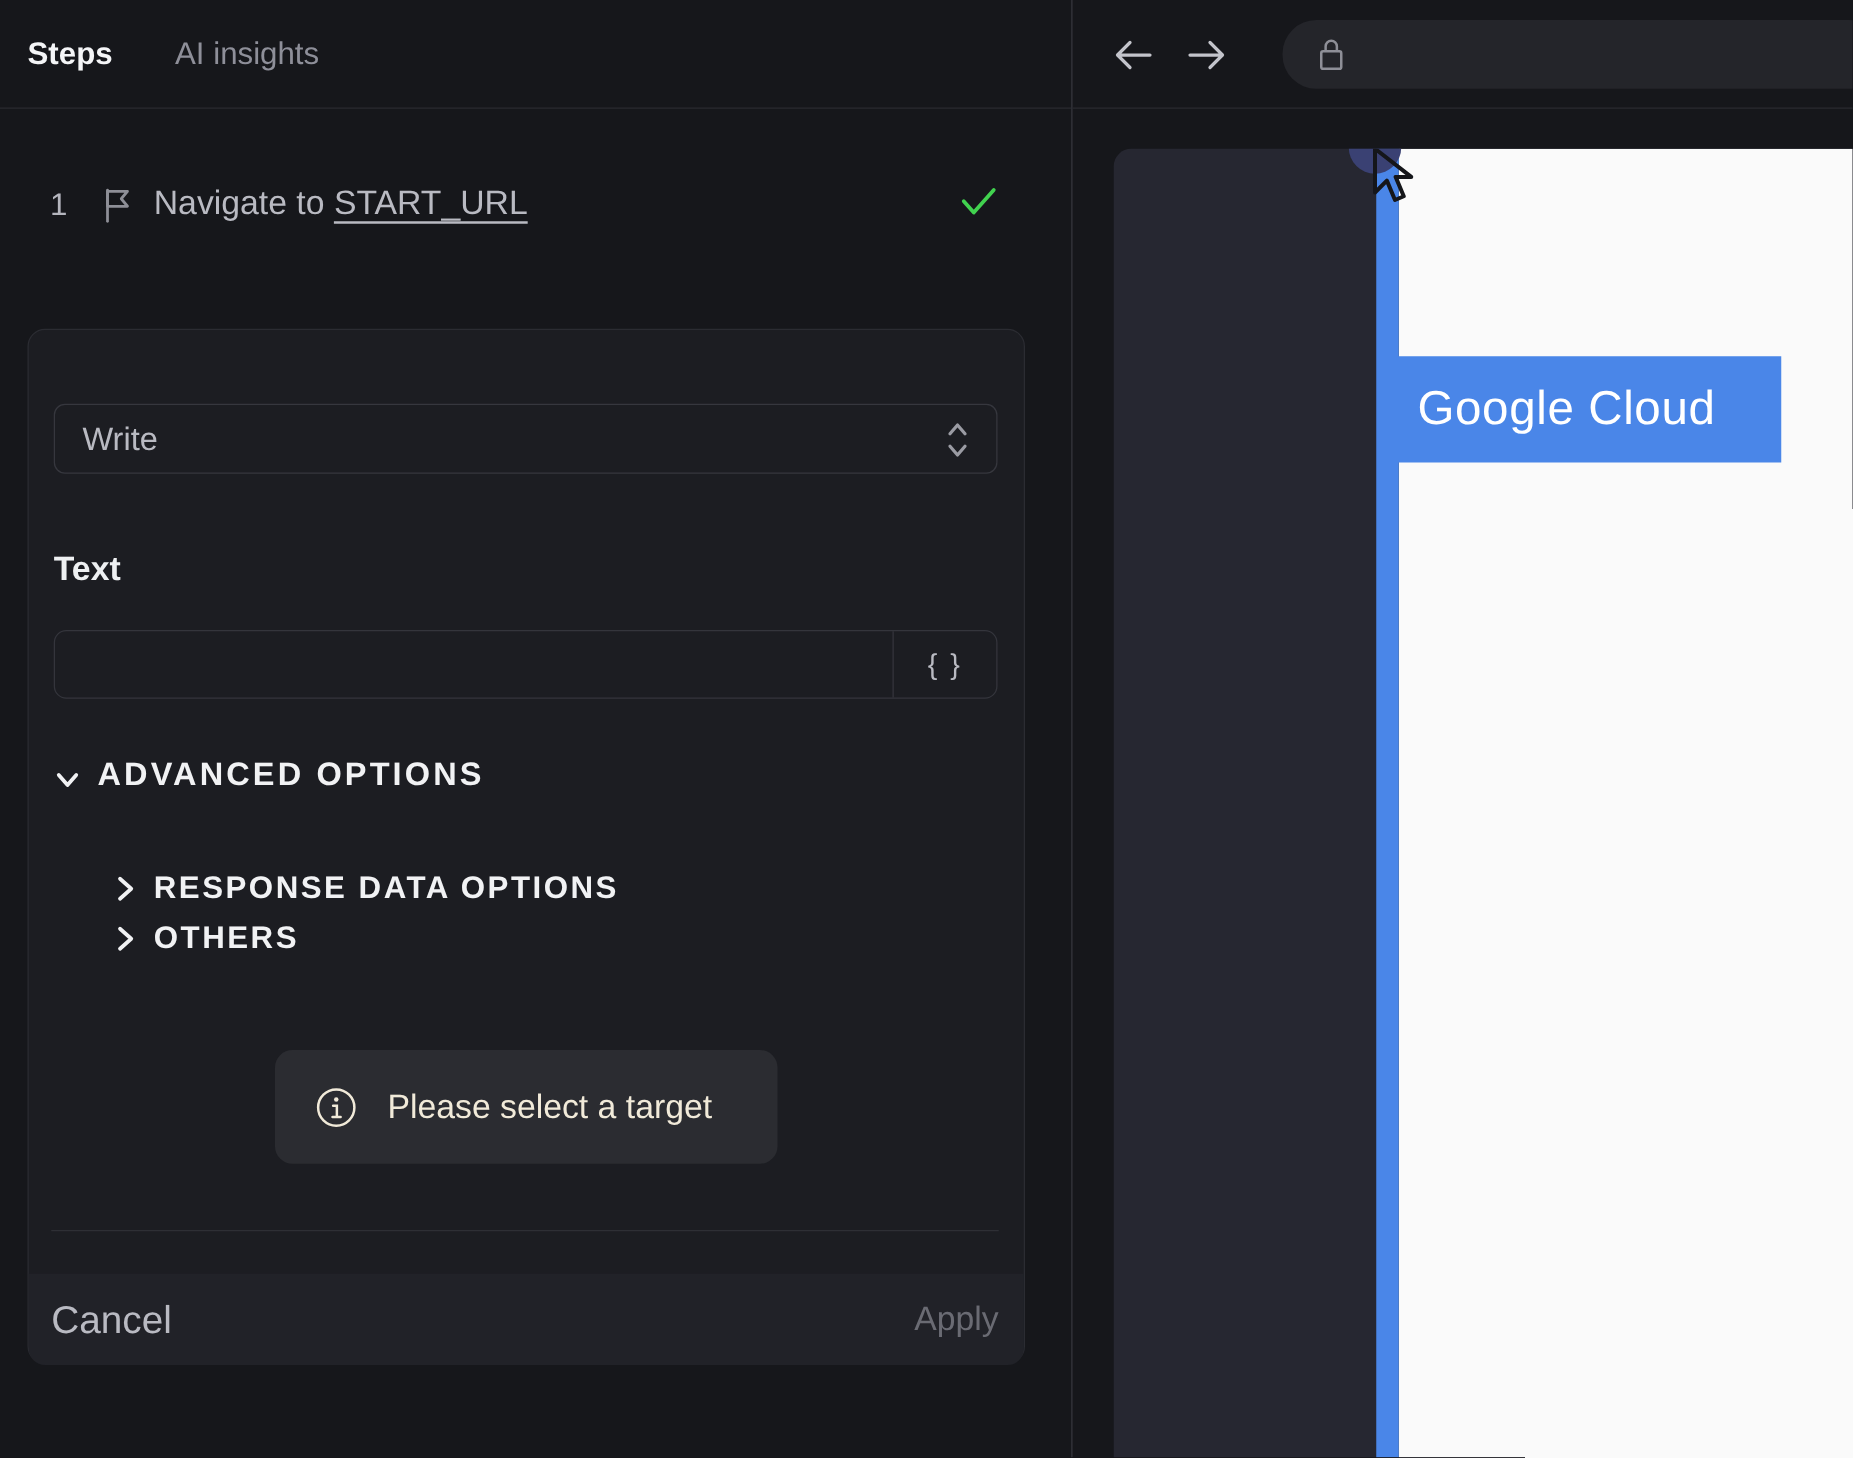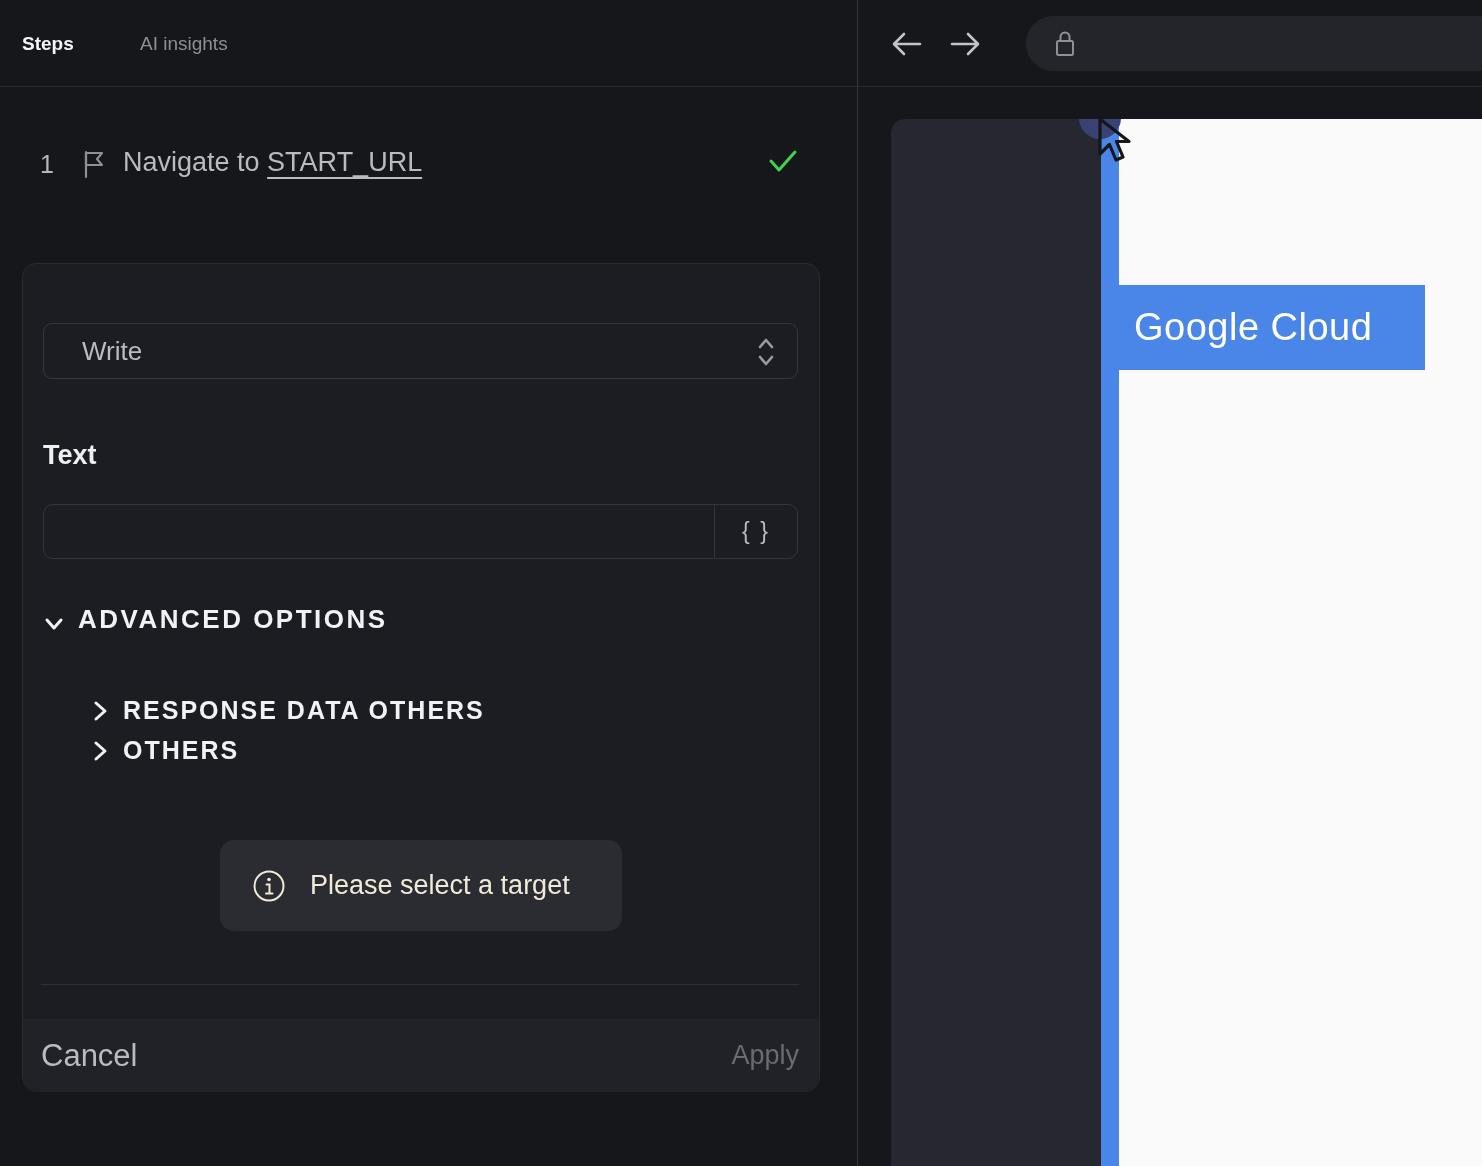--- a/index.html
+++ b/index.html
@@ -6,39 +6,39 @@
   html,body { width:1482px; height:1166px; overflow:hidden; }
   body {
     background:#16171b;
     font-family:"Liberation Sans", sans-serif;
     position:relative;
     color:#b9bac2;
   }
   
   .left-panel { position:absolute; left:0; top:0; width:857px; height:1166px; background:#16171b; }
   .tabbar { position:absolute; left:0; top:0; width:100%; height:87px; border-bottom:1px solid #2a2b31; }
-  .tab { position:absolute; top:0; height:108px; line-height:87px; font-size:19px; cursor:default; }
+  .tab { position:absolute; top:0; height:108px; line-height:87px; font-size:25px; cursor:default; }
   .tab-steps { left:22px; color:#f4f5f7; font-weight:700; }
   .tab-ai { left:140px; color:#8e8f99; font-weight:400; }
   .step-row { position:absolute; left:0; top:138px; width:857px; height:56px; }
   .step-num { position:absolute; left:40px; top:12px; font-size:25px; color:#b4b5bd; }
   .flag-wrap { position:absolute; left:80px; top:11px; width:28px; height:30px; }
   .step-text { position:absolute; left:123px; top:9px; font-size:27px; color:#b9bac2; }
   .step-text .lnk { text-decoration:underline; text-underline-offset:6px; }
   .check-wrap { position:absolute; left:766px; top:8px; width:34px; height:30px; }
 
   .card {
     position:absolute; left:22px; top:263px; width:798px; height:828px;
     background:#1c1d22; border:1px solid #2b2c32; border-radius:14px;
   }
   .select {
     position:absolute; left:20px; top:59px; width:755px; height:56px;
     border:1px solid #36373e; border-radius:9px; cursor:pointer;
   }
-  .select .val { position:absolute; left:38px; top:0; line-height:54px; font-size:26px; color:#b9bac2; }
+  .select .val { position:absolute; left:22px; top:0; line-height:54px; font-size:26px; color:#b9bac2; }
   .select .chev { position:absolute; right:20px; top:12px; }
   .field-label { position:absolute; left:20px; top:176px; font-size:27px; font-weight:700; color:#eef0f2; }
   .input-group {
     position:absolute; left:20px; top:240px; width:755px; height:55px;
     border:1px solid #34353c; border-radius:10px; display:flex;
   }
   .input-group input {
     flex:1; background:transparent; border:none; outline:none;
     color:#e8e9ec; font-size:24px; padding:0 16px; font-family:"Liberation Sans",sans-serif;
   }
@@ -147,21 +147,21 @@
       <svg width="22" height="22" viewBox="0 0 22 22">
         <path d="M4 7 L11 15 L18 7" stroke="#f1f2f4" stroke-width="3" fill="none" stroke-linecap="round" stroke-linejoin="round"></path>
       </svg>
       <div class="lbl">ADVANCED OPTIONS</div>
     </div>
 
     <div class="sec-row sec-rdc">
       <svg width="18" height="24" viewBox="0 0 18 24">
         <path d="M5 4 L14 12 L5 20" stroke="#f1f2f4" stroke-width="3" fill="none" stroke-linecap="round" stroke-linejoin="round"></path>
       </svg>
-      <div class="lbl">RESPONSE DATA OTHERS</div>
+      <div class="lbl">RESPONSE DATA OPTIONS</div>
     </div>
 
     <div class="sec-row sec-others">
       <svg width="18" height="24" viewBox="0 0 18 24">
         <path d="M5 4 L14 12 L5 20" stroke="#f1f2f4" stroke-width="3" fill="none" stroke-linecap="round" stroke-linejoin="round"></path>
       </svg>
       <div class="lbl">OTHERS</div>
     </div>
 
     <div class="info-pill">

